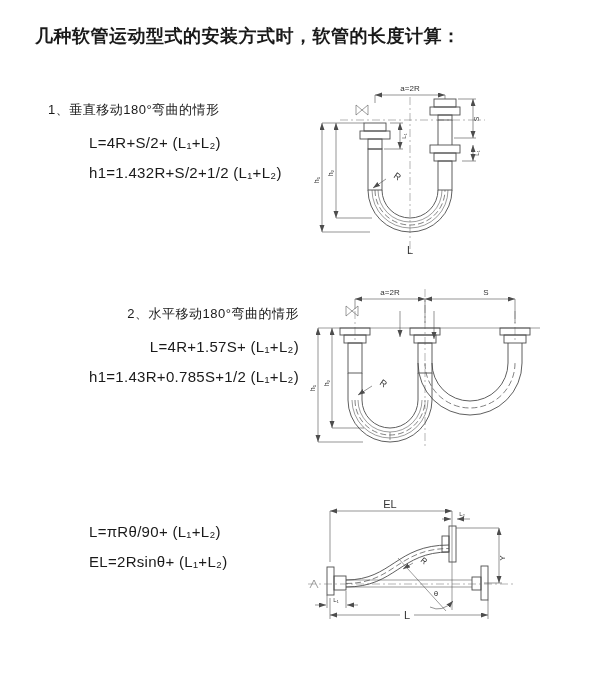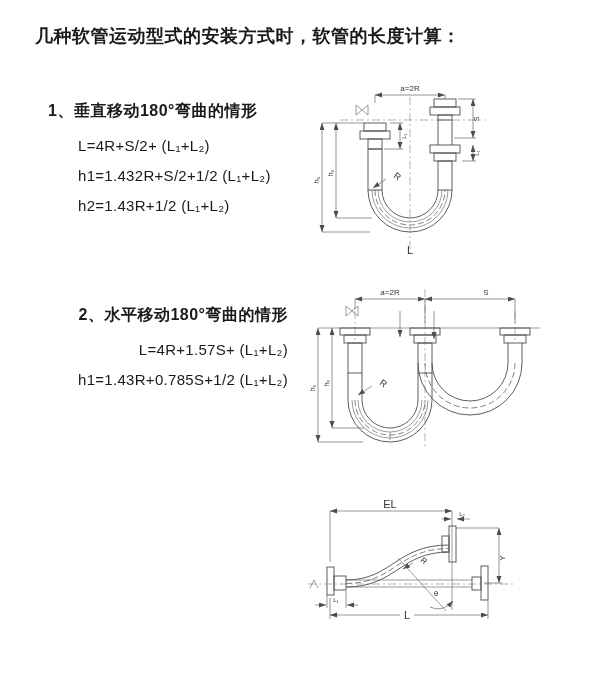--- a/index.html
+++ b/index.html
@@ -1,22 +1,22 @@
 <!DOCTYPE html>
 <html><head>
 <meta charset="utf-8">
 <style>
   * { margin:0; padding:0; box-sizing:border-box; }
   html,body { width:600px; height:675px; background:#ffffff; overflow:hidden; }
   body { position:relative; font-family:"Liberation Sans","DejaVu Sans",sans-serif; color:#1a1a1a; }
   .page-title { position:absolute; left:35px; top:24px; font-size:18px; font-weight:bold; letter-spacing:0.5px; }
   .section { position:absolute; left:48px; }
   .sec1 { top:101px; } .sec2 { top:305px;text-align:right; } .sec3 { top:517px; }
-  .sec-heading { font-size:16px; font-weight:bold; letter-spacing:0.5px; margin-bottom:9px; }
-  .formula { font-size:15px; line-height:30px; margin-left:30px; white-space:nowrap; letter-spacing:0.3px; }
+  .sec-heading { font-size:13px; font-weight:normal; letter-spacing:0.5px; margin-bottom:9px; }
+  .formula { font-size:15px; line-height:30px; margin-left:41px; white-space:nowrap; letter-spacing:0.3px; }
   .diagram { position:absolute; }
   .d1 { left:310px; top:75px; }
   .d2 { left:308px; top:283px; }
   .d3 { left:300px; top:498px; }
   svg { display:block; }
   svg text { font-family:"Liberation Sans","DejaVu Sans",sans-serif; fill:#333; }
   .draw { stroke:#4d4d4d; stroke-width:0.9; fill:none; }
   .thin { stroke:#5a5a5a; stroke-width:0.6; fill:none; }
   .dim  { stroke:#4d4d4d; stroke-width:0.6; fill:none; }
   .cl   { stroke:#6a6a6a; stroke-width:0.5; fill:none; stroke-dasharray:8 3 2 3; }
@@ -24,30 +24,31 @@
 </style>
 </head>
 <body>
 
 <div class="page-title">几种软管运动型式的安装方式时，软管的长度计算：</div>
 
 <div class="section sec1">
   <div class="sec-heading">1、垂直移动180°弯曲的情形</div>
   <div class="formula">L=4R+S/2+ (L₁+L₂)</div>
   <div class="formula">h1=1.432R+S/2+1/2 (L₁+L₂)</div>
-  <div class="formula">h2=1.43R+1/2 (L₁+L₂)</div>
 </div>
 
 <div class="section sec2">
   <div class="sec-heading">2、水平移动180°弯曲的情形</div>
   <div class="formula">L=4R+1.57S+ (L₁+L₂)</div>
   <div class="formula">h1=1.43R+0.785S+1/2 (L₁+L₂)</div>
 </div>
 
 <div class="section sec3">
+  <div class="formula">L=πRθ/90+ (L₁+L₂)</div>
+  <div class="formula">EL=2Rsinθ+ (L₁+L₂)</div>
 </div>
 
 <svg class="diagram d1" width="290" height="185" viewBox="0 0 290 185">
   <defs>
     <marker id="ar1" markerUnits="userSpaceOnUse" markerWidth="8" markerHeight="6" refX="7" refY="2.5" orient="auto-start-reverse">
       <path d="M0,0 L7,2.5 L0,5 Z" fill="#4d4d4d"></path>
     </marker>
     <pattern id="hz1" patternUnits="userSpaceOnUse" width="4" height="4">
       <path d="M0,4 L4,0 M0,0 L4,4" stroke="#8a8a8a" stroke-width="0.5"></path>
     </pattern>

